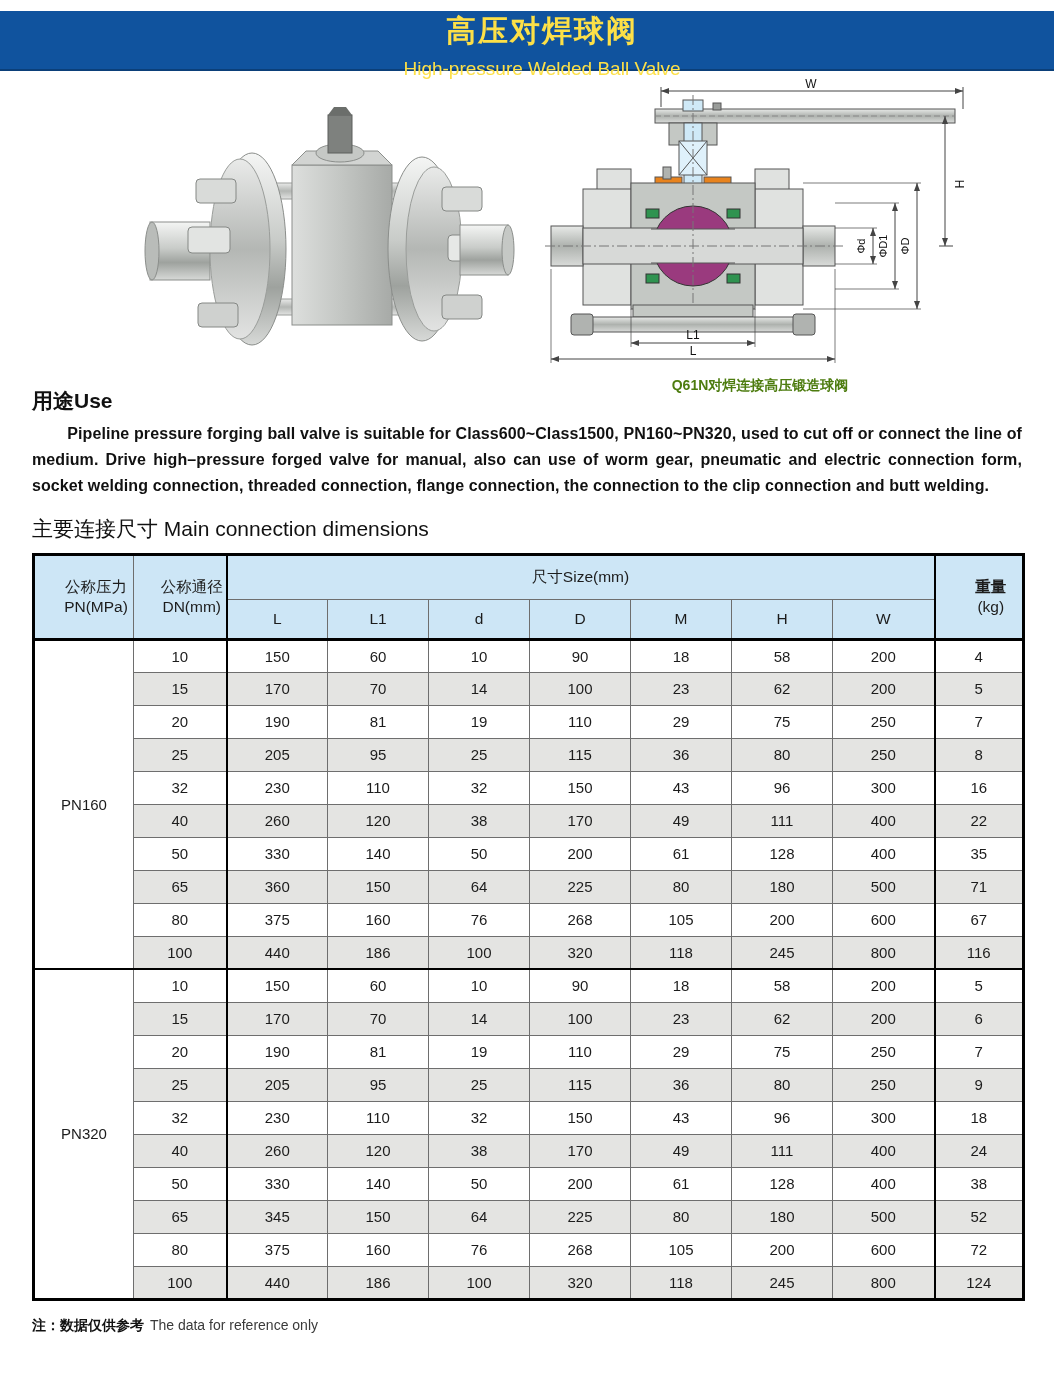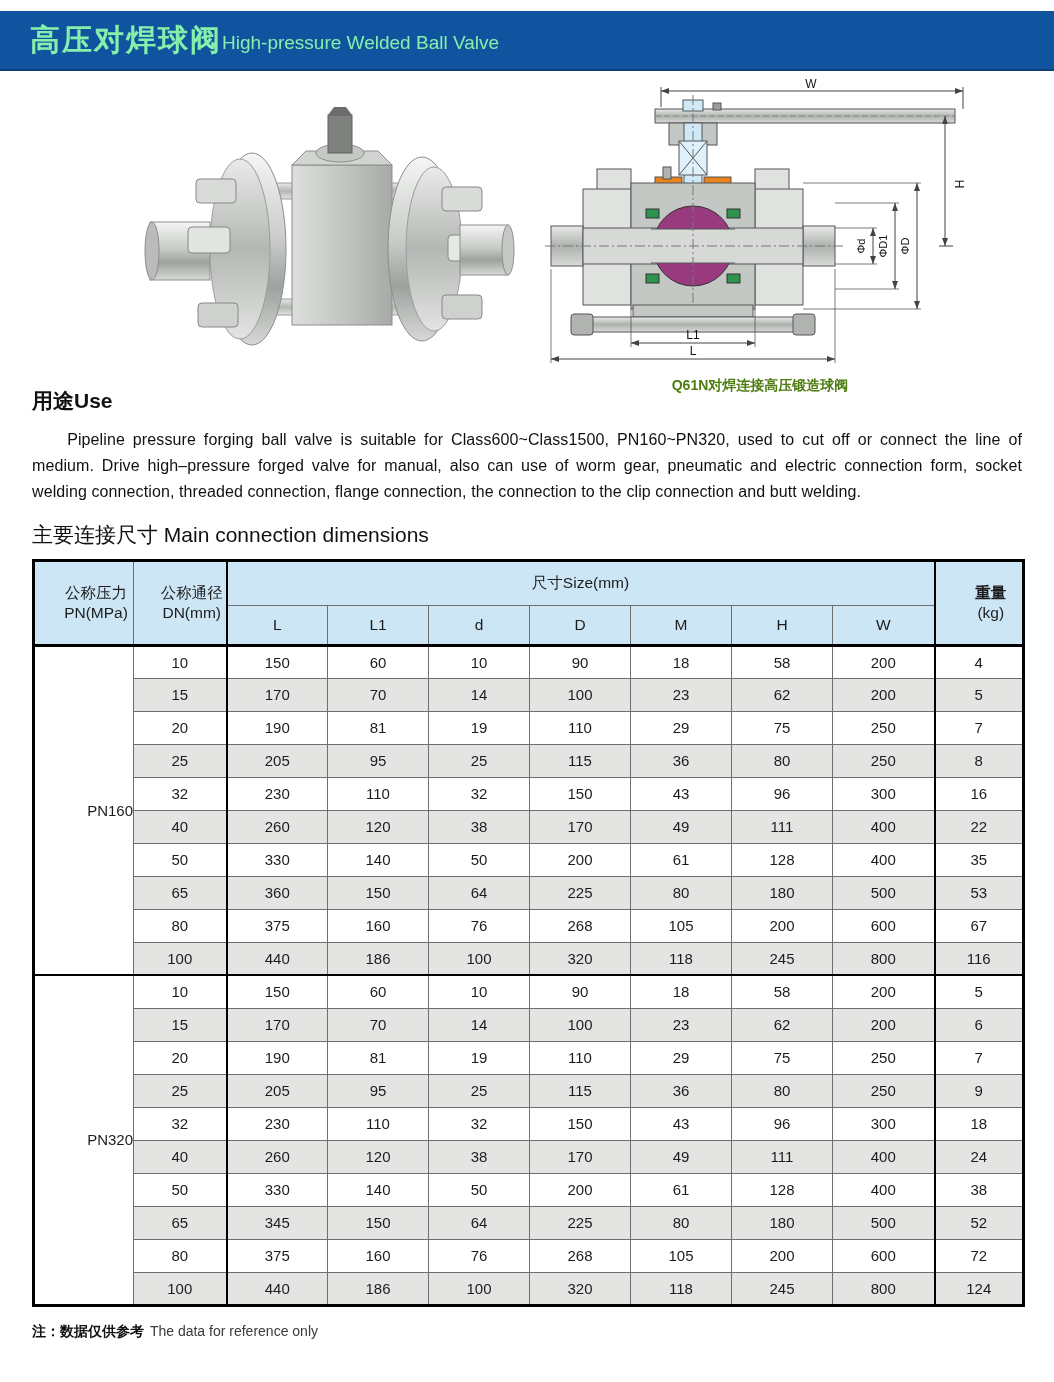--- a/index.html
+++ b/index.html
@@ -7,57 +7,58 @@
   body {
     width: 1054px; height: 1382px;
     font-family: "Liberation Sans", "DejaVu Sans", sans-serif;
     color: #111; position: relative; overflow: hidden;
   }
   .page { width: 1054px; height: 1382px; }
 
   
   .banner {
     margin-top: 11px; height: 60px; width: 100%;
-    background: #10539e; color: #86efac;
+    background: #10539e; color: #fde047;
     display: flex; align-items: center; padding-left: 30px;
     border-bottom: 2px solid #0b3f79;
+    flex-direction: column;
   }
   .t-zh { font-size: 30px; font-weight: bold; letter-spacing: 2px; }
   .t-en { font-size: 19px; margin-top: 6px; }
 
   
   .figures { display: flex; padding: 8px 20px 0 130px; height: 308px; }
   .photo-wrap { width: 400px; height: 295px; margin-top: 8px; }
   .drawing-wrap { width: 440px; margin-left: 10px; text-align: center; }
   .caption { font-size: 14px; font-weight: bold; color: #4d7c0f; margin-top: 2px; }
 
   
   .use { padding: 8px 32px 0 32px; }
-  .use h2 { font-size: 21px; font-weight: bold; margin-bottom: 12px; }
+  .use h2 { font-size: 21px; font-weight: bold; margin-bottom: 6px; }
   .use p { font-size: 16px; line-height: 1.62; text-align: justify; text-indent: 2.2em; }
-  .use p.en { letter-spacing: 0.1px; }
+  .use p.en { letter-spacing: 0.1px; font-weight: bold; }
 
   
   .dims { padding: 16px 32px 0 32px; }
   .dims h2 { font-size: 21px; font-weight: normal; margin-bottom: 10px; }
 
   table { border-collapse: collapse; width: 990px; table-layout: fixed; border: 3px solid #000; }
   th, td {
     border: 1px solid #6e6e6e; text-align: center; vertical-align: middle;
     font-size: 15px; color: #1c1c1c; height: 33px; padding: 0; background: #fff;
     font-weight: normal;
   }
   thead th { background: #cde6f6; font-size: 15.5px; }
   thead tr:first-child th { height: 45px; }
   thead tr:last-child th { height: 40px; }
   th .h2line { display: block; line-height: 1.25; padding-left: 24px; }
   th .wt-zh { font-weight: bold; }
   tbody tr:first-child td { border-top: 3px solid #000; }
   tr.shade td { background: #e4e4e2; }
-  td.pn-cell { background: #fff !important; text-align: right; }
+  td.pn-cell { background: #fff !important; }
   tr.group-start td { border-top: 2.5px solid #000; }
   th.col-dn, td.dn-col { border-right: 2.5px solid #000; }
   th.col-wt, td.wt-col { border-left: 2.5px solid #000; }
 
   .note { margin-top: 16px; font-size: 14px; }
   .note-zh { font-weight: bold; }
   .note-en { color: #3a3a3a; margin-left: 2px; }
 
   svg text { font-family: "Liberation Sans", "DejaVu Sans", sans-serif; }
 </style>
@@ -358,21 +359,21 @@
           </tr>
           <tr class="shade">
             <td class="dn-col">65</td>
             <td>360</td>
             <td>150</td>
             <td>64</td>
             <td>225</td>
             <td>80</td>
             <td>180</td>
             <td>500</td>
-            <td class="wt-col">53</td>
+            <td class="wt-col">71</td>
           </tr>
           <tr>
             <td class="dn-col">80</td>
             <td>375</td>
             <td>160</td>
             <td>76</td>
             <td>268</td>
             <td>105</td>
             <td>200</td>
             <td>600</td>

